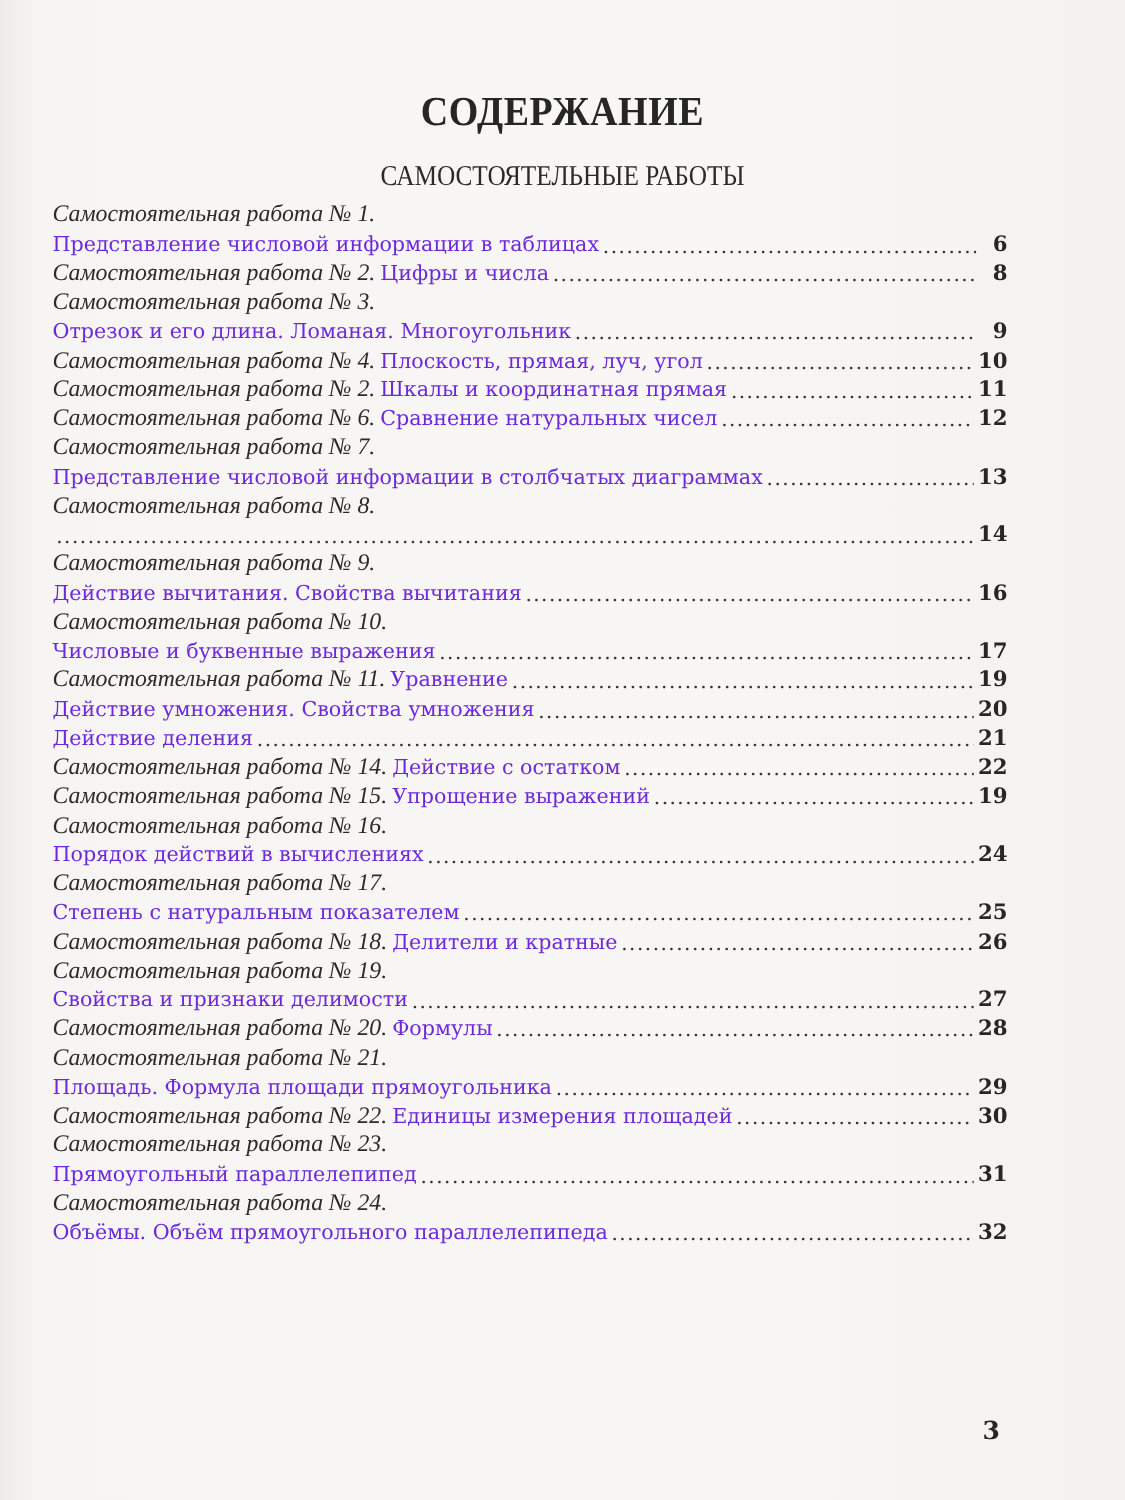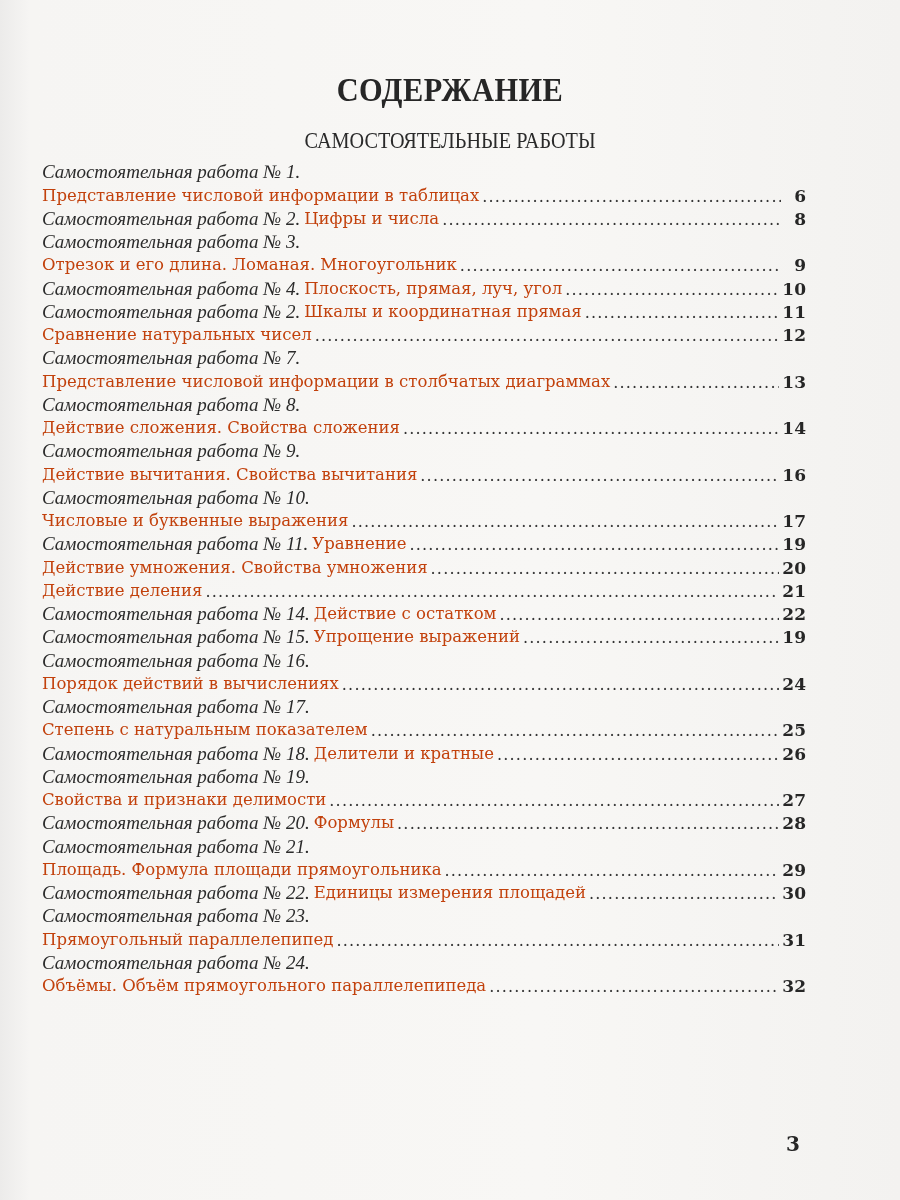--- a/index.html
+++ b/index.html
@@ -75,21 +75,21 @@
     .it {
       font-family: "Liberation Serif", serif;
       font-style: italic;
       font-size: 19px;
       color: #2b2b2b;
       margin-right: 4px;
     }
     .txt {
       font-family: "DejaVu Serif", serif;
       font-size: 16.5px;
-      color: #c2410c;
+      color: #6d28d9;
       transform-origin: left;
     }
     .dots {
       flex: 1;
       overflow: hidden;
       color: #333;
       font-family: "DejaVu Serif", serif;
       font-size: 16px;
       letter-spacing: 1.2px;
       margin: 0 3px;
@@ -156,37 +156,37 @@
       <span class="dots"></span>
       <span class="pg">10</span>
     </div>
     <div class="row">
       <span class="it">Самостоятельная работа № 2.</span>
       <span class="txt">Шкалы и координатная прямая</span>
       <span class="dots"></span>
       <span class="pg">11</span>
     </div>
     <div class="row">
+      <span class="it">Самостоятельная работа № 6.</span>
       <span class="txt">Сравнение натуральных чисел</span>
       <span class="dots"></span>
       <span class="pg">12</span>
     </div>
     <div class="row">
       <span class="it">Самостоятельная работа № 7.</span>
     </div>
     <div class="row">
       <span class="txt">Представление числовой информации в столбчатых диаграммах</span>
       <span class="dots"></span>
       <span class="pg">13</span>
     </div>
     <div class="row">
       <span class="it">Самостоятельная работа № 8.</span>
     </div>
     <div class="row">
-      <span class="txt">Действие сложения. Свойства сложения</span>
       <span class="dots"></span>
       <span class="pg">14</span>
     </div>
     <div class="row">
       <span class="it">Самостоятельная работа № 9.</span>
     </div>
     <div class="row">
       <span class="txt">Действие вычитания. Свойства вычитания</span>
       <span class="dots"></span>
       <span class="pg">16</span>

